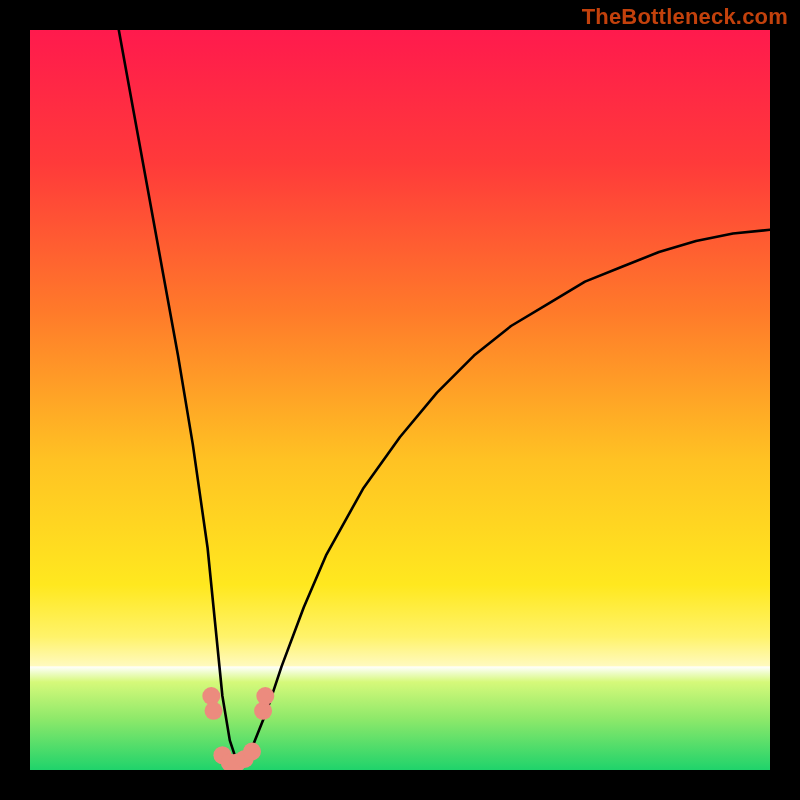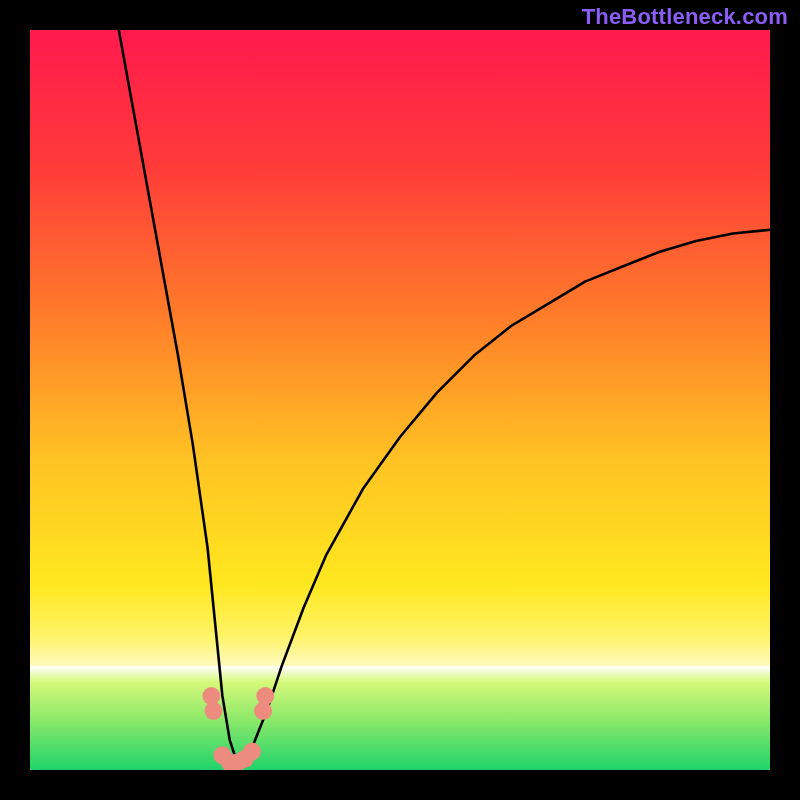--- a/index.html
+++ b/index.html
@@ -10,21 +10,21 @@
     height: 800px;
     background: #000;
   }
   .attribution {
     position: absolute;
     top: 4px;
     right: 12px;
     font-family: Arial, Helvetica, sans-serif;
     font-size: 22px;
     font-weight: 600;
-    color: #8b5cf6;
+    color: #c2410c;
     letter-spacing: 0.2px;
   }
   .plot {
     position: absolute;
     left: 30px;
     top: 30px;
     width: 740px;
     height: 740px;
     overflow: hidden;
   }

